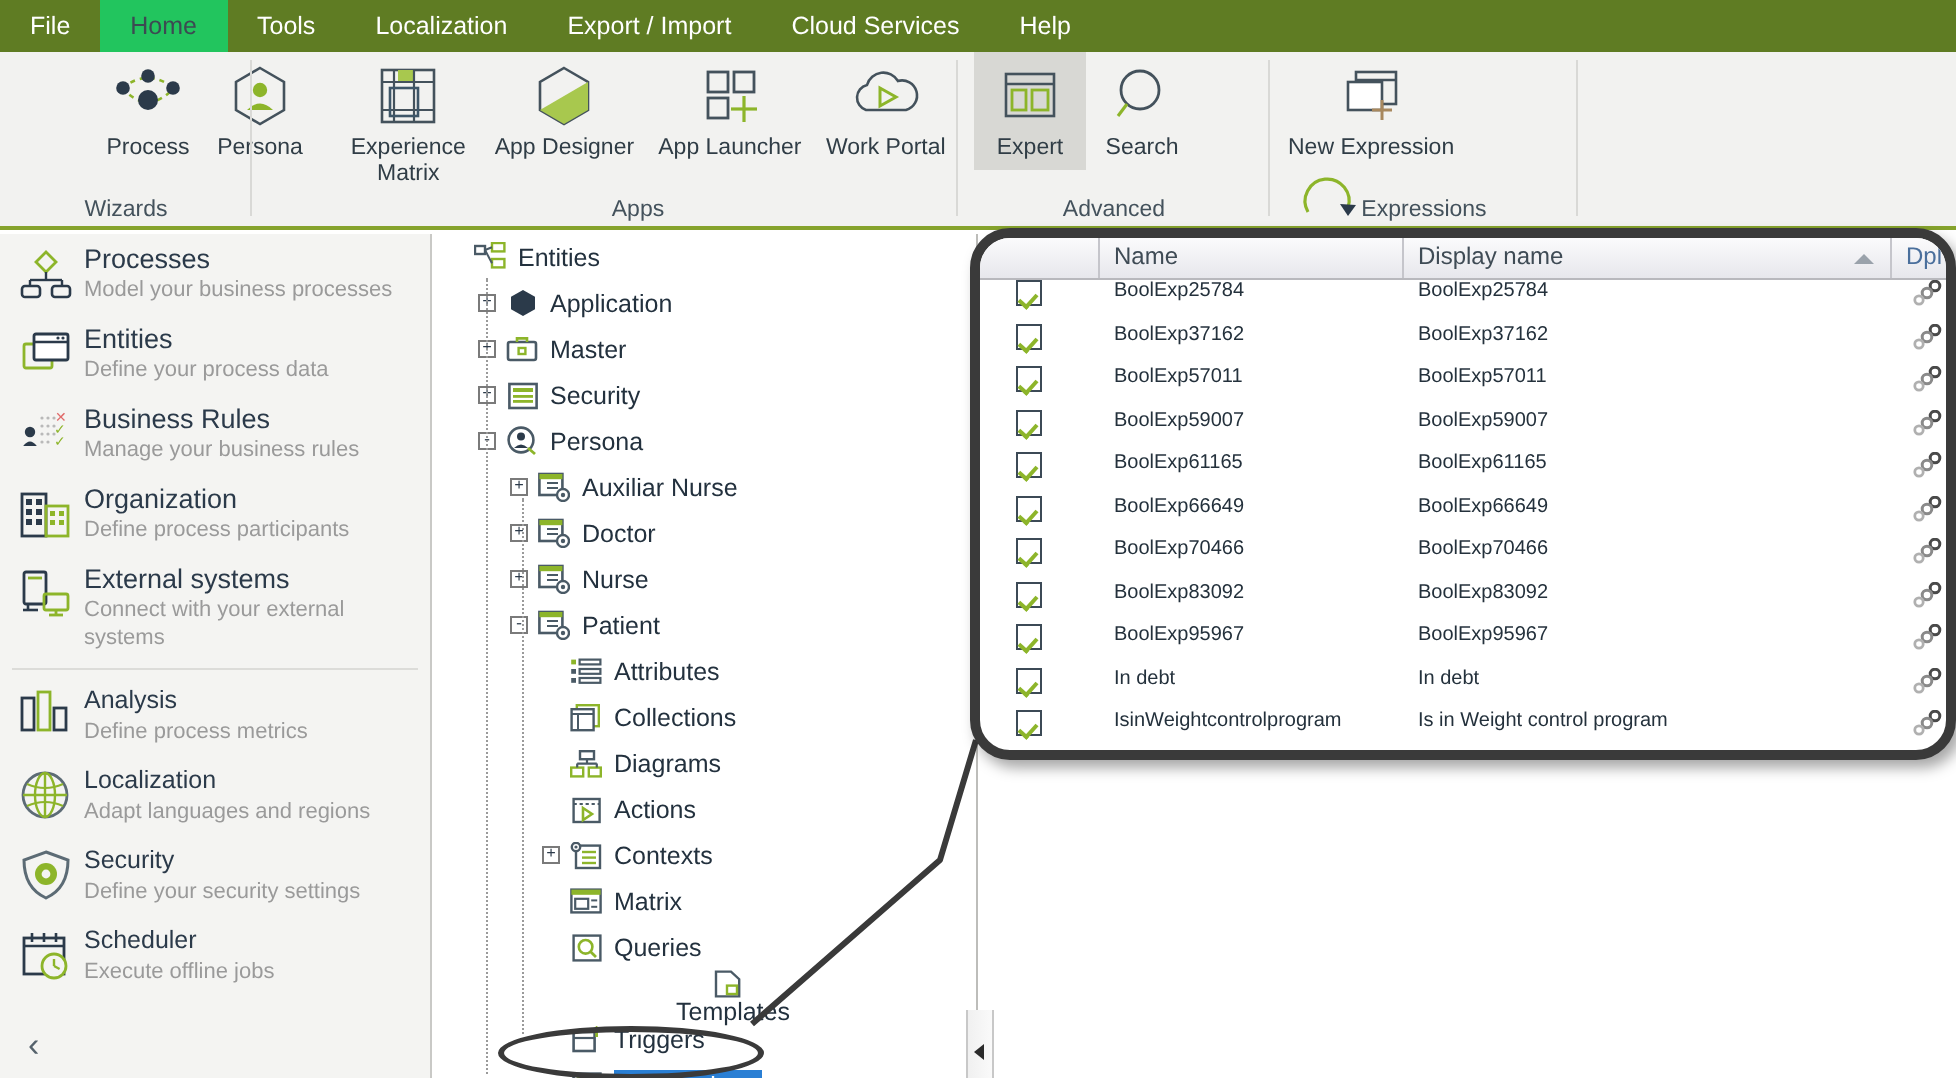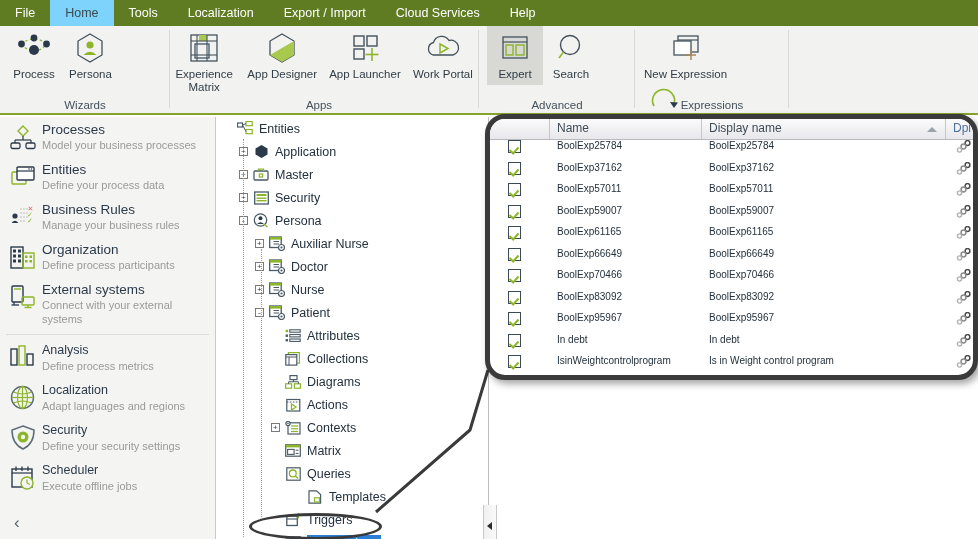--- a/index.html
+++ b/index.html
@@ -18,21 +18,21 @@
     position:absolute; left:0; top:0; width:978px; height:26px;
     background:#5f7c23;
     display:flex; align-items:stretch;
   }
   .menu-item {
     color:#ffffff; font-size:12.5px;
     padding:0 15px; display:flex; align-items:center;
     cursor:default; white-space:nowrap;
   }
   .menu-item.active {
-    background:#7dd3fc; color:#3c4a52;
+    background:#22c55e; color:#3c4a52;
   }
 
   
   #ribbon {
     position:absolute; left:0; top:26px; width:978px; height:89px;
     background:#f2f2f0;
     border-bottom:2px solid #86a32c;
   }
   .rgroup {
     position:absolute; top:0; height:87px;
@@ -160,21 +160,21 @@
     <div class="menu-item active">Home</div>
     <div class="menu-item">Tools</div>
     <div class="menu-item">Localization</div>
     <div class="menu-item">Export / Import</div>
     <div class="menu-item">Cloud Services</div>
     <div class="menu-item">Help</div>
   </div>
 
 <div id="ribbon">
 
-  <div class="rgroup" style="left:0; width:170px;">
+  <div class="rgroup" style="left:0; width:126px;padding-left:40px;">
     <div class="items" style="padding-left:6px;">
       <div class="rbtn">
         <div class="glyph">
           <svg width="40" height="34" viewBox="0 0 40 34">
             <path d="M7 13 Q20 3 33 13" stroke="#8db52a" stroke-width="1.3" fill="none" stroke-dasharray="2.5,2.5"></path>
             <path d="M7 13 Q20 27 33 13" stroke="#8db52a" stroke-width="1.3" fill="none" stroke-dasharray="2.5,2.5"></path>
             <circle cx="20" cy="7" r="3.4" fill="#2b3a4a"></circle>
             <circle cx="7.5" cy="13" r="3.4" fill="#2b3a4a"></circle>
             <circle cx="32.5" cy="13" r="3.4" fill="#2b3a4a"></circle>
             <circle cx="20" cy="19" r="5" fill="#2b3a4a"></circle>
@@ -678,21 +678,21 @@
         <span class="tdots"></span>
         <span class="tico">
           <svg width="15" height="14" viewBox="0 0 15 14">
             <rect x="0.8" y="0.8" width="13.4" height="12.4" fill="none" stroke="#4a5a66" stroke-width="1.2"></rect>
             <circle cx="6.8" cy="6.4" r="3.4" fill="none" stroke="#8db52a" stroke-width="1.3"></circle>
             <line x1="9.3" y1="8.9" x2="12" y2="11.5" stroke="#8db52a" stroke-width="1.4"></line>
           </svg>
         </span>
         <span class="tlabel">Queries</span>
       </div>
-      <div class="tnode" style="padding-left: 76px;">
+      <div class="tnode" style="padding-left: 28px; flex-direction: column;">
         <span class="tdots"></span>
         <span class="tico">
           <svg width="14" height="14" viewBox="0 0 14 14">
             <path d="M1 0.8 H8.5 L12.6 4.6 V13.2 H1 Z" fill="none" stroke="#4a5a66" stroke-width="1.2"></path>
             <rect x="6.5" y="7.8" width="5" height="4.2" fill="none" stroke="#8db52a" stroke-width="1.2"></rect>
           </svg>
         </span>
         <span class="tlabel">Templates</span>
       </div>
       <div class="tnode" style="padding-left: 54px;">

